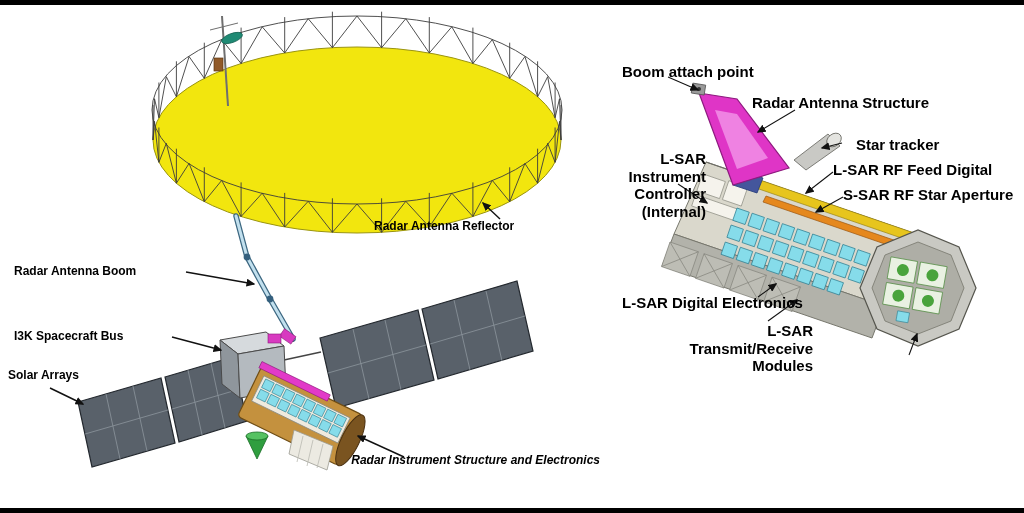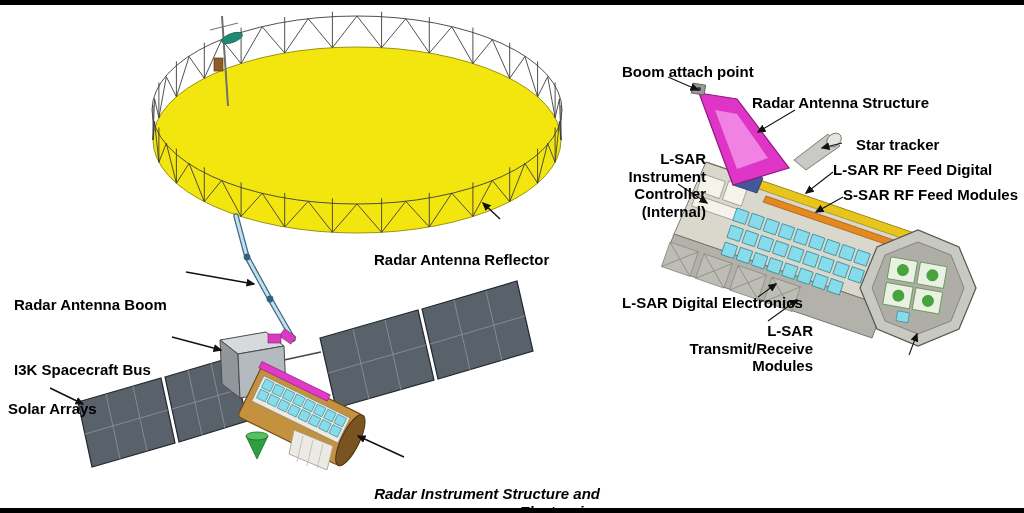--- a/index.html
+++ b/index.html
@@ -6,21 +6,21 @@
   html,body{background:#888;}
   .canvas{
     position:relative;width:1024px;height:513px;background:#ffffff;overflow:hidden;
     font-family:"Liberation Sans",sans-serif;
   }
   .bar{position:absolute;left:0;width:1024px;height:5px;background:#000;}
   .bar-top{top:0;}
   .bar-bottom{bottom:0;}
   svg.art{position:absolute;left:0;top:0;width:1024px;height:513px;}
   .lbl{position:absolute;color:#000;font-weight:bold;white-space:nowrap;}
-  .lblL{font-size:15px;margin-top:32px;}
+  .lblL{font-size:12px;}
   .lblR{font-size:15px;}
   .wrap{white-space:normal;text-align:right;line-height:1.18;}
   .truss{stroke:#3c3c3c;stroke-width:0.9;fill:none;}
   .arwL{stroke:#111;stroke-width:1.4;}
   .arwR{stroke:#111;stroke-width:1.05;}
 </style>
 </head>
 <body>
 
 <div class="canvas">
@@ -282,21 +282,21 @@
   <div class="lbl lblL wrap" style="left:345px;top:453px;width:255px;font-style:italic;">Radar Instrument Structure and Electronics</div>
 
   <div class="lbl lblR" style="left:622px;top:63px;">Boom attach point</div>
 
   <div class="lbl lblR" style="left:752px;top:94px;">Radar Antenna Structure</div>
 
   <div class="lbl lblR" style="left:845px;top:136px;margin-left:11px;">Star tracker</div>
 
   <div class="lbl lblR" style="left:833px;top:161px;">L-SAR RF Feed Digital</div>
 
-  <div class="lbl lblR" style="left:843px;top:186px;">S-SAR RF Feed Modules</div>
+  <div class="lbl lblR" style="left:843px;top:186px;">S-SAR RF Star Aperture</div>
 
   <div class="lbl lblR wrap" style="left:606px;top:150px;width:100px;">L-SAR Instrument Controller (Internal)</div>
 
   <div class="lbl lblR" style="left:622px;top:294px;">L-SAR Digital Electronics</div>
 
   <div class="lbl lblR wrap" style="left:673px;top:322px;width:140px;">L-SAR Transmit/Receive Modules</div>
 
 
   <div class="bar bar-top"></div>
   <div class="bar bar-bottom"></div>

